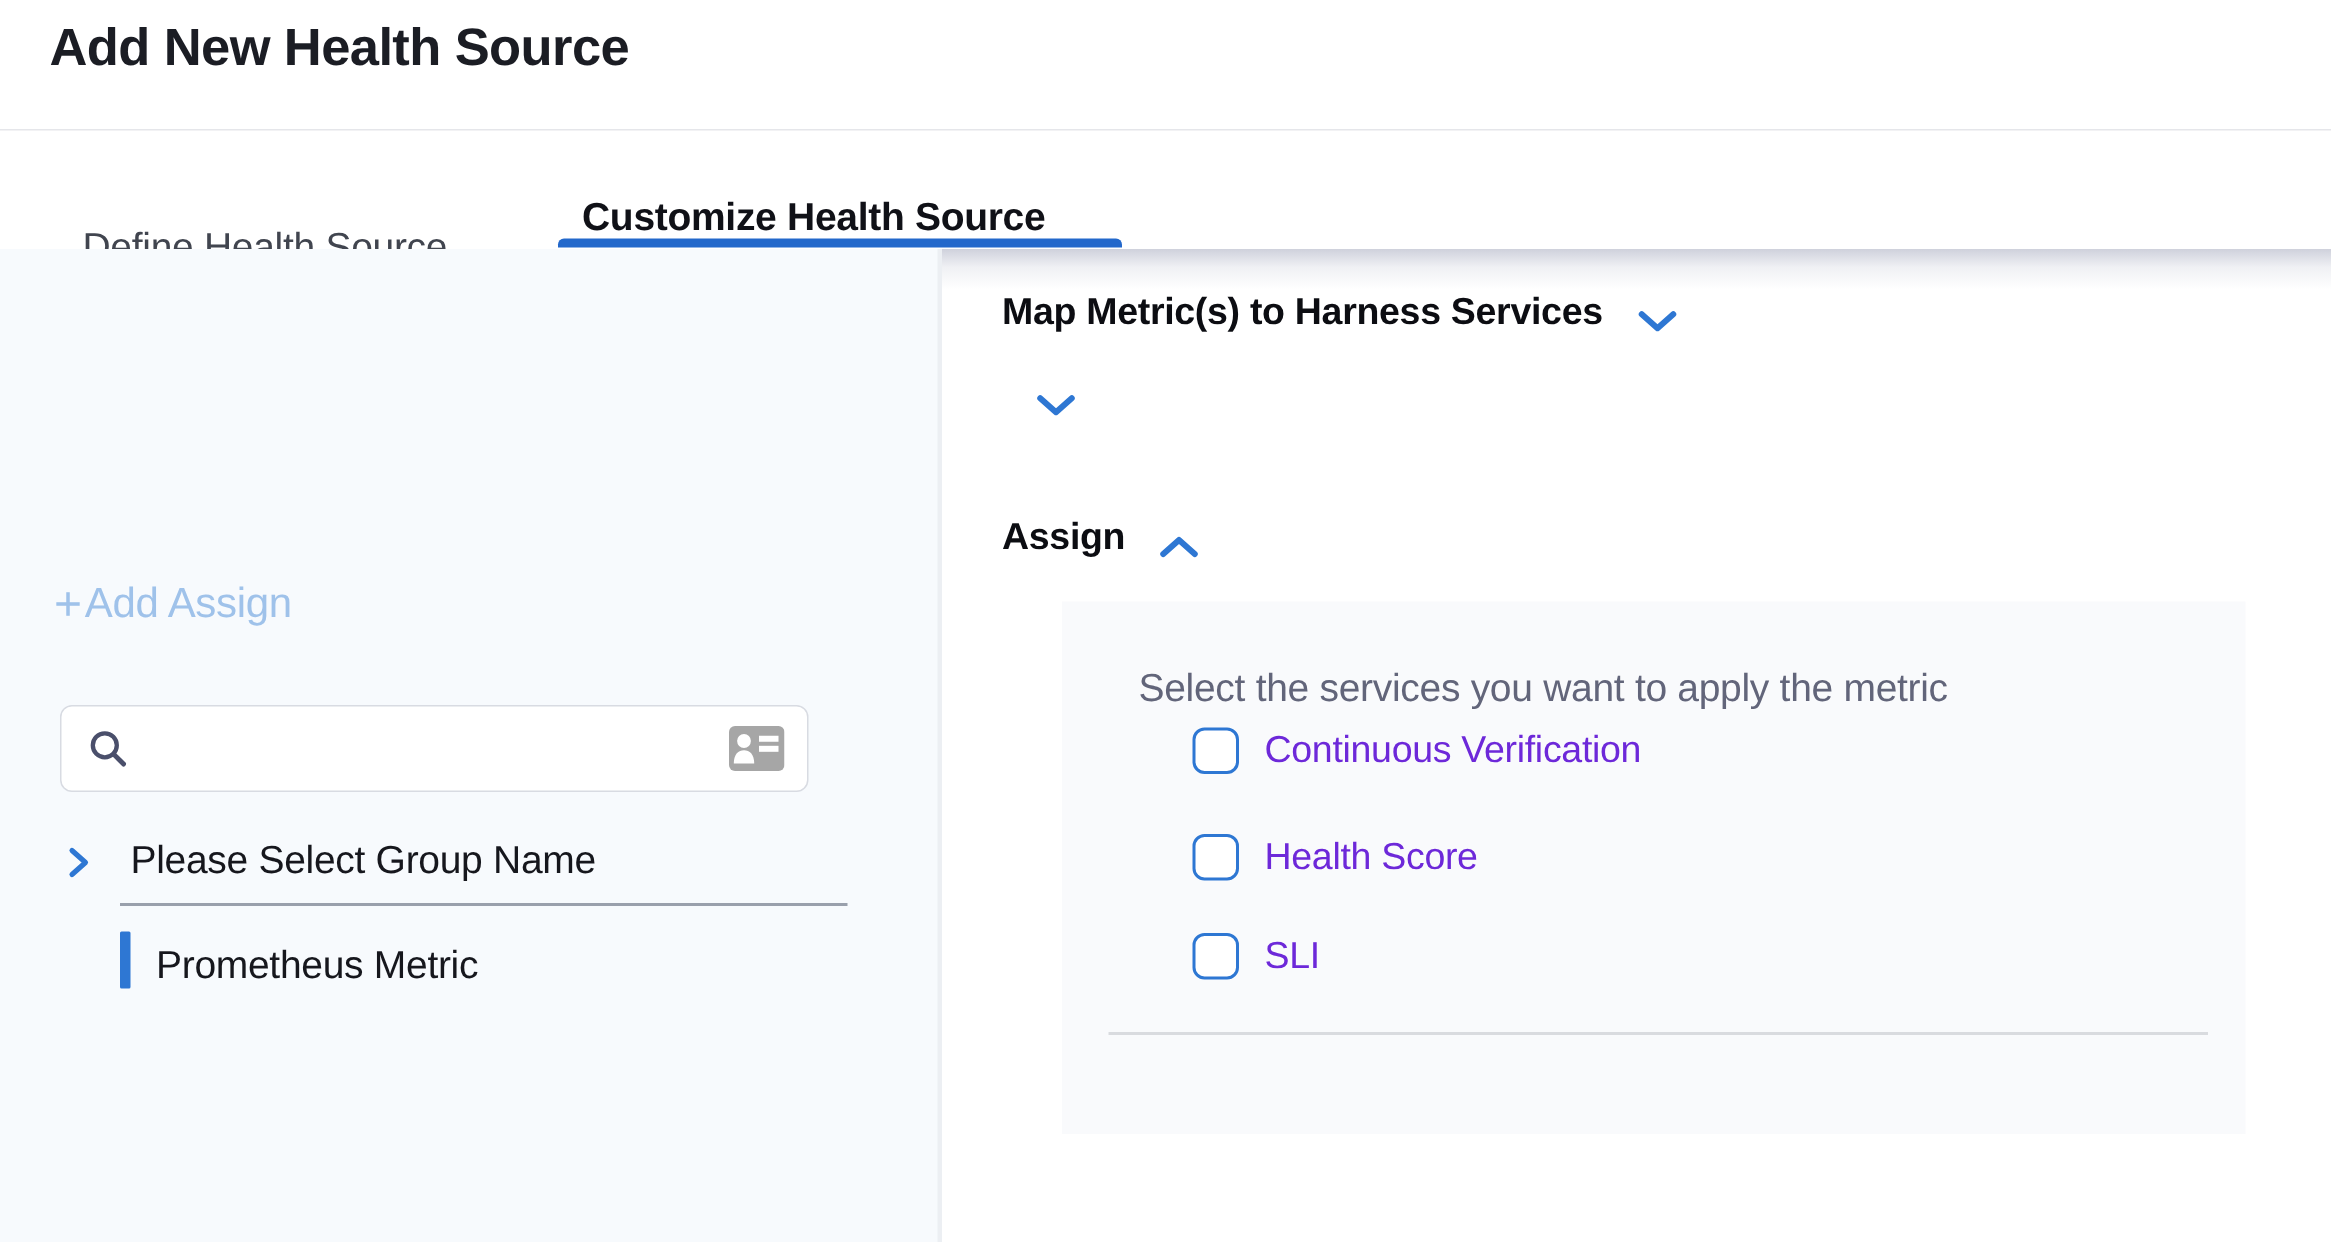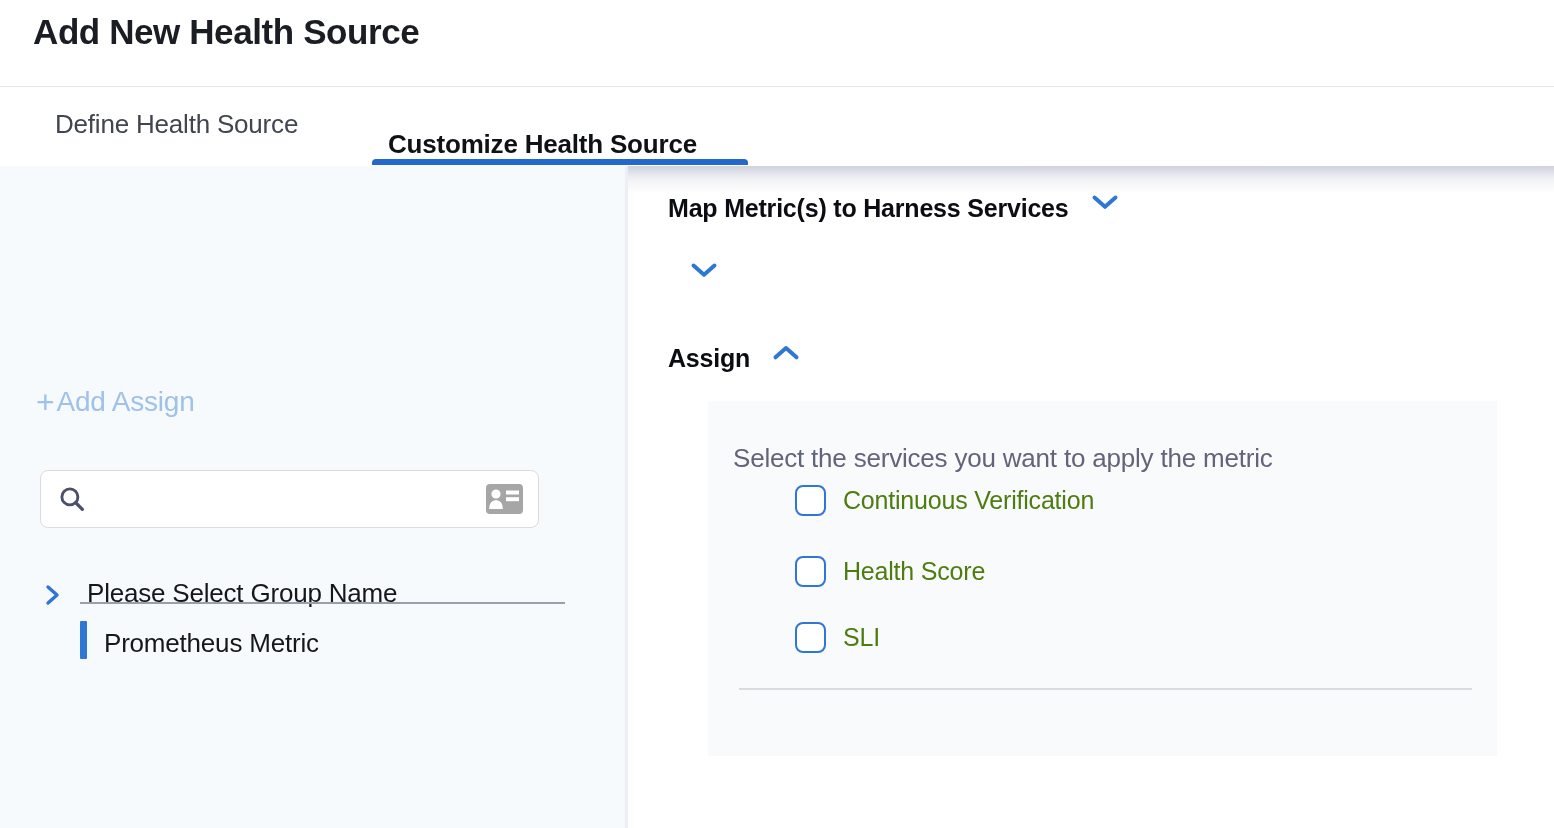--- a/index.html
+++ b/index.html
@@ -23,57 +23,57 @@
   html,body{background:#fff;}
   body{font-family:"Liberation Sans","DejaVu Sans",sans-serif;}
   .app{position:relative;width:1554px;height:828px;background:#fff;overflow:hidden;color:var(--body-text);padding-left:15px;}
 
   
   .page-title{position:absolute;left:33px;top:12px;font-size:35px;font-weight:700;letter-spacing:-0.4px;color:#1b1d24;}
   .header-divider{position:absolute;left:0;top:86px;width:1554px;height:1px;background:var(--divider);}
 
   
   .tab{position:absolute;top:109px;font-size:26px;letter-spacing:-0.2px;cursor:pointer;}
-  .tab-define{left:55px;color:var(--tab-inactive-text);font-weight:400;}
+  .tab-define{left:55px;color:var(--tab-inactive-text);font-weight:400;margin-top:40px;}
   .tab-customize{left:388px;color:#101117;font-weight:700;margin-top:20px;}
   .tab-underline{position:absolute;left:372px;top:159px;width:376px;height:6px;background:var(--tab-underline);border-radius:4px 4px 0 0;}
   .tabbar-shadow{position:absolute;left:0;top:166px;width:1554px;height:27px;background:linear-gradient(180deg,rgba(148,153,177,0.45) 0%,rgba(170,175,195,0.18) 45%,rgba(255,255,255,0) 100%);pointer-events:none;}
 
   
   .sidebar{position:absolute;left:0;top:166px;width:628px;height:662px;background:var(--sidebar-bg);border-right:3px solid #eceff3;}
   .add-metric{position:absolute;left:36px;top:220px;display:flex;align-items:center;background:none;border:none;color:var(--add-metric-blue);font-family:inherit;font-size:28px;font-weight:400;cursor:pointer;letter-spacing:-0.2px;}
   .add-metric .plus{font-size:32px;font-weight:500;line-height:28px;margin-right:2px;}
   .searchbox{position:absolute;left:40px;top:304px;width:499px;height:58px;background:#fff;border:1px solid var(--input-border);border-radius:8px;display:flex;align-items:center;padding:0 15px 0 16px;}
   .searchbox svg.search{color:var(--search-icon);flex:0 0 auto;}
   .searchbox input{flex:1 1 auto;border:none;outline:none;background:transparent;font-family:inherit;font-size:24px;color:var(--body-text);min-width:0;margin:0 10px;}
   .card-icon{flex:0 0 auto;color:var(--card-icon);cursor:pointer;display:flex;}
-  .group-row{position:absolute;left:40px;top:412px;display:flex;align-items:center;cursor:pointer;}
+  .group-row{position:absolute;left:40px;top:392px;display:flex;align-items:center;cursor:pointer;}
   .group-row svg{margin:2px 0 0 4px;color:var(--accent-blue);}
   .group-row .group-label{margin-left:26px;font-size:26px;letter-spacing:-0.2px;color:#16171d;}
   .group-underline{position:absolute;left:80px;top:436px;width:485px;height:2px;background:var(--group-underline);}
   .metric-item{position:absolute;left:80px;top:455px;display:flex;align-items:flex-end;cursor:pointer;}
   .metric-item .selbar{width:7px;height:38px;background:var(--accent-blue);border-radius:1px;flex:0 0 auto;}
   .metric-item .metric-label{margin-left:17px;font-size:26px;letter-spacing:-0.2px;color:#16171d;}
 
   
-  .section-header{position:absolute;display:flex;align-items:flex-start;cursor:pointer;}
+  .section-header{position:absolute;display:flex;align-items:flex-end;cursor:pointer;}
   .section-header .section-label{font-size:25px;font-weight:700;letter-spacing:-0.2px;color:var(--heading-text);}
   .section-header svg{margin-left:22px;color:var(--accent-blue);}
   .sec-1{left:668px;top:194px;}
   .sec-2{left:668px;top:262px;}
   .sec-3{left:668px;top:332px;margin-top:12px;}
 
   .assign-panel{position:absolute;left:708px;top:401px;width:789px;height:355px;background:var(--panel-bg);}
-  .assign-prompt{position:absolute;left:25px;top:42px;font-size:26px;color:var(--muted-text);letter-spacing:-0.2px;}
+  .assign-prompt{position:absolute;left:51px;top:42px;font-size:26px;color:var(--muted-text);letter-spacing:-0.2px;}
   .option-row{position:absolute;left:87px;display:flex;align-items:center;}
   .row-1{top:84px;}
   .row-2{top:155px;}
   .row-3{top:221px;}
   .checkbox{width:31px;height:31px;border:2.5px solid var(--accent-blue);border-radius:8px;background:#fff;flex:0 0 auto;cursor:pointer;}
-  .option-label{margin-left:17px;font-size:25px;color:#4d7c0f;letter-spacing:-0.2px;cursor:pointer;}
+  .option-label{margin-left:17px;font-size:25px;color:#6d28d9;letter-spacing:-0.2px;cursor:pointer;}
   .panel-divider{position:absolute;left:31px;top:287px;width:733px;height:2px;background:var(--panel-divider);}
 </style>
 </head>
 <body>
 
 <div class="app">
 
   <div class="page-title">Add New Health Source</div>
   <div class="header-divider"></div>
 

